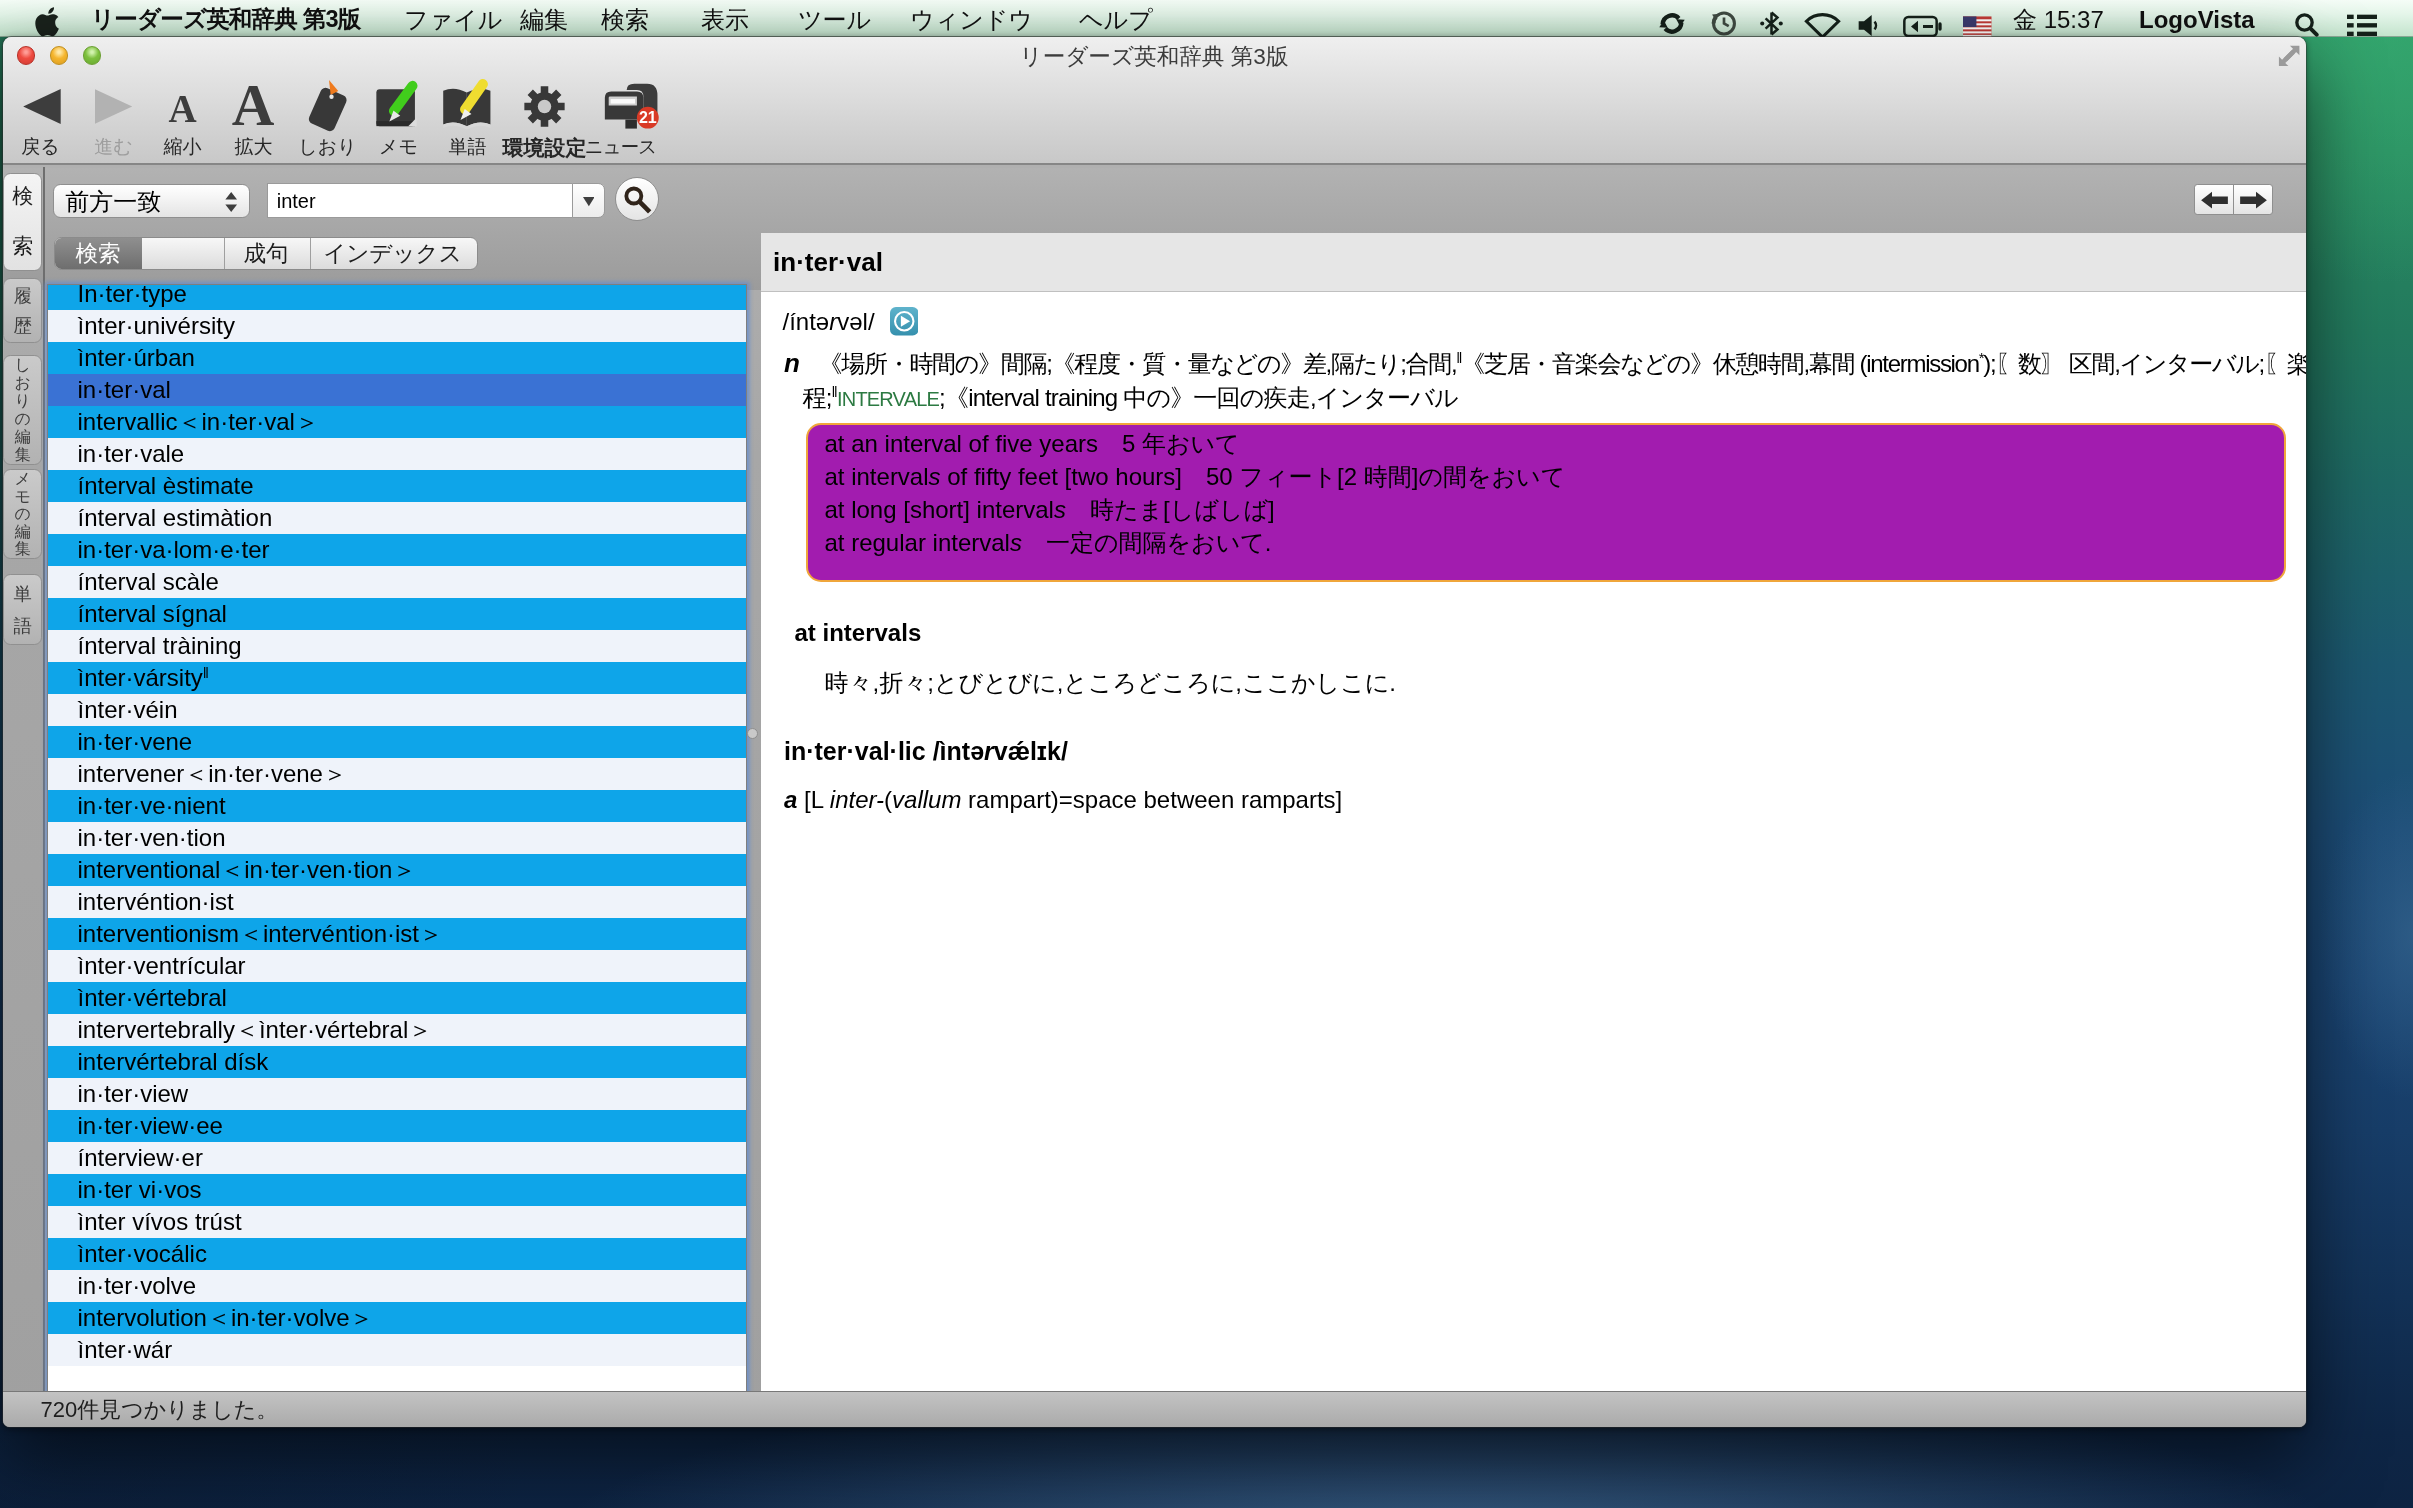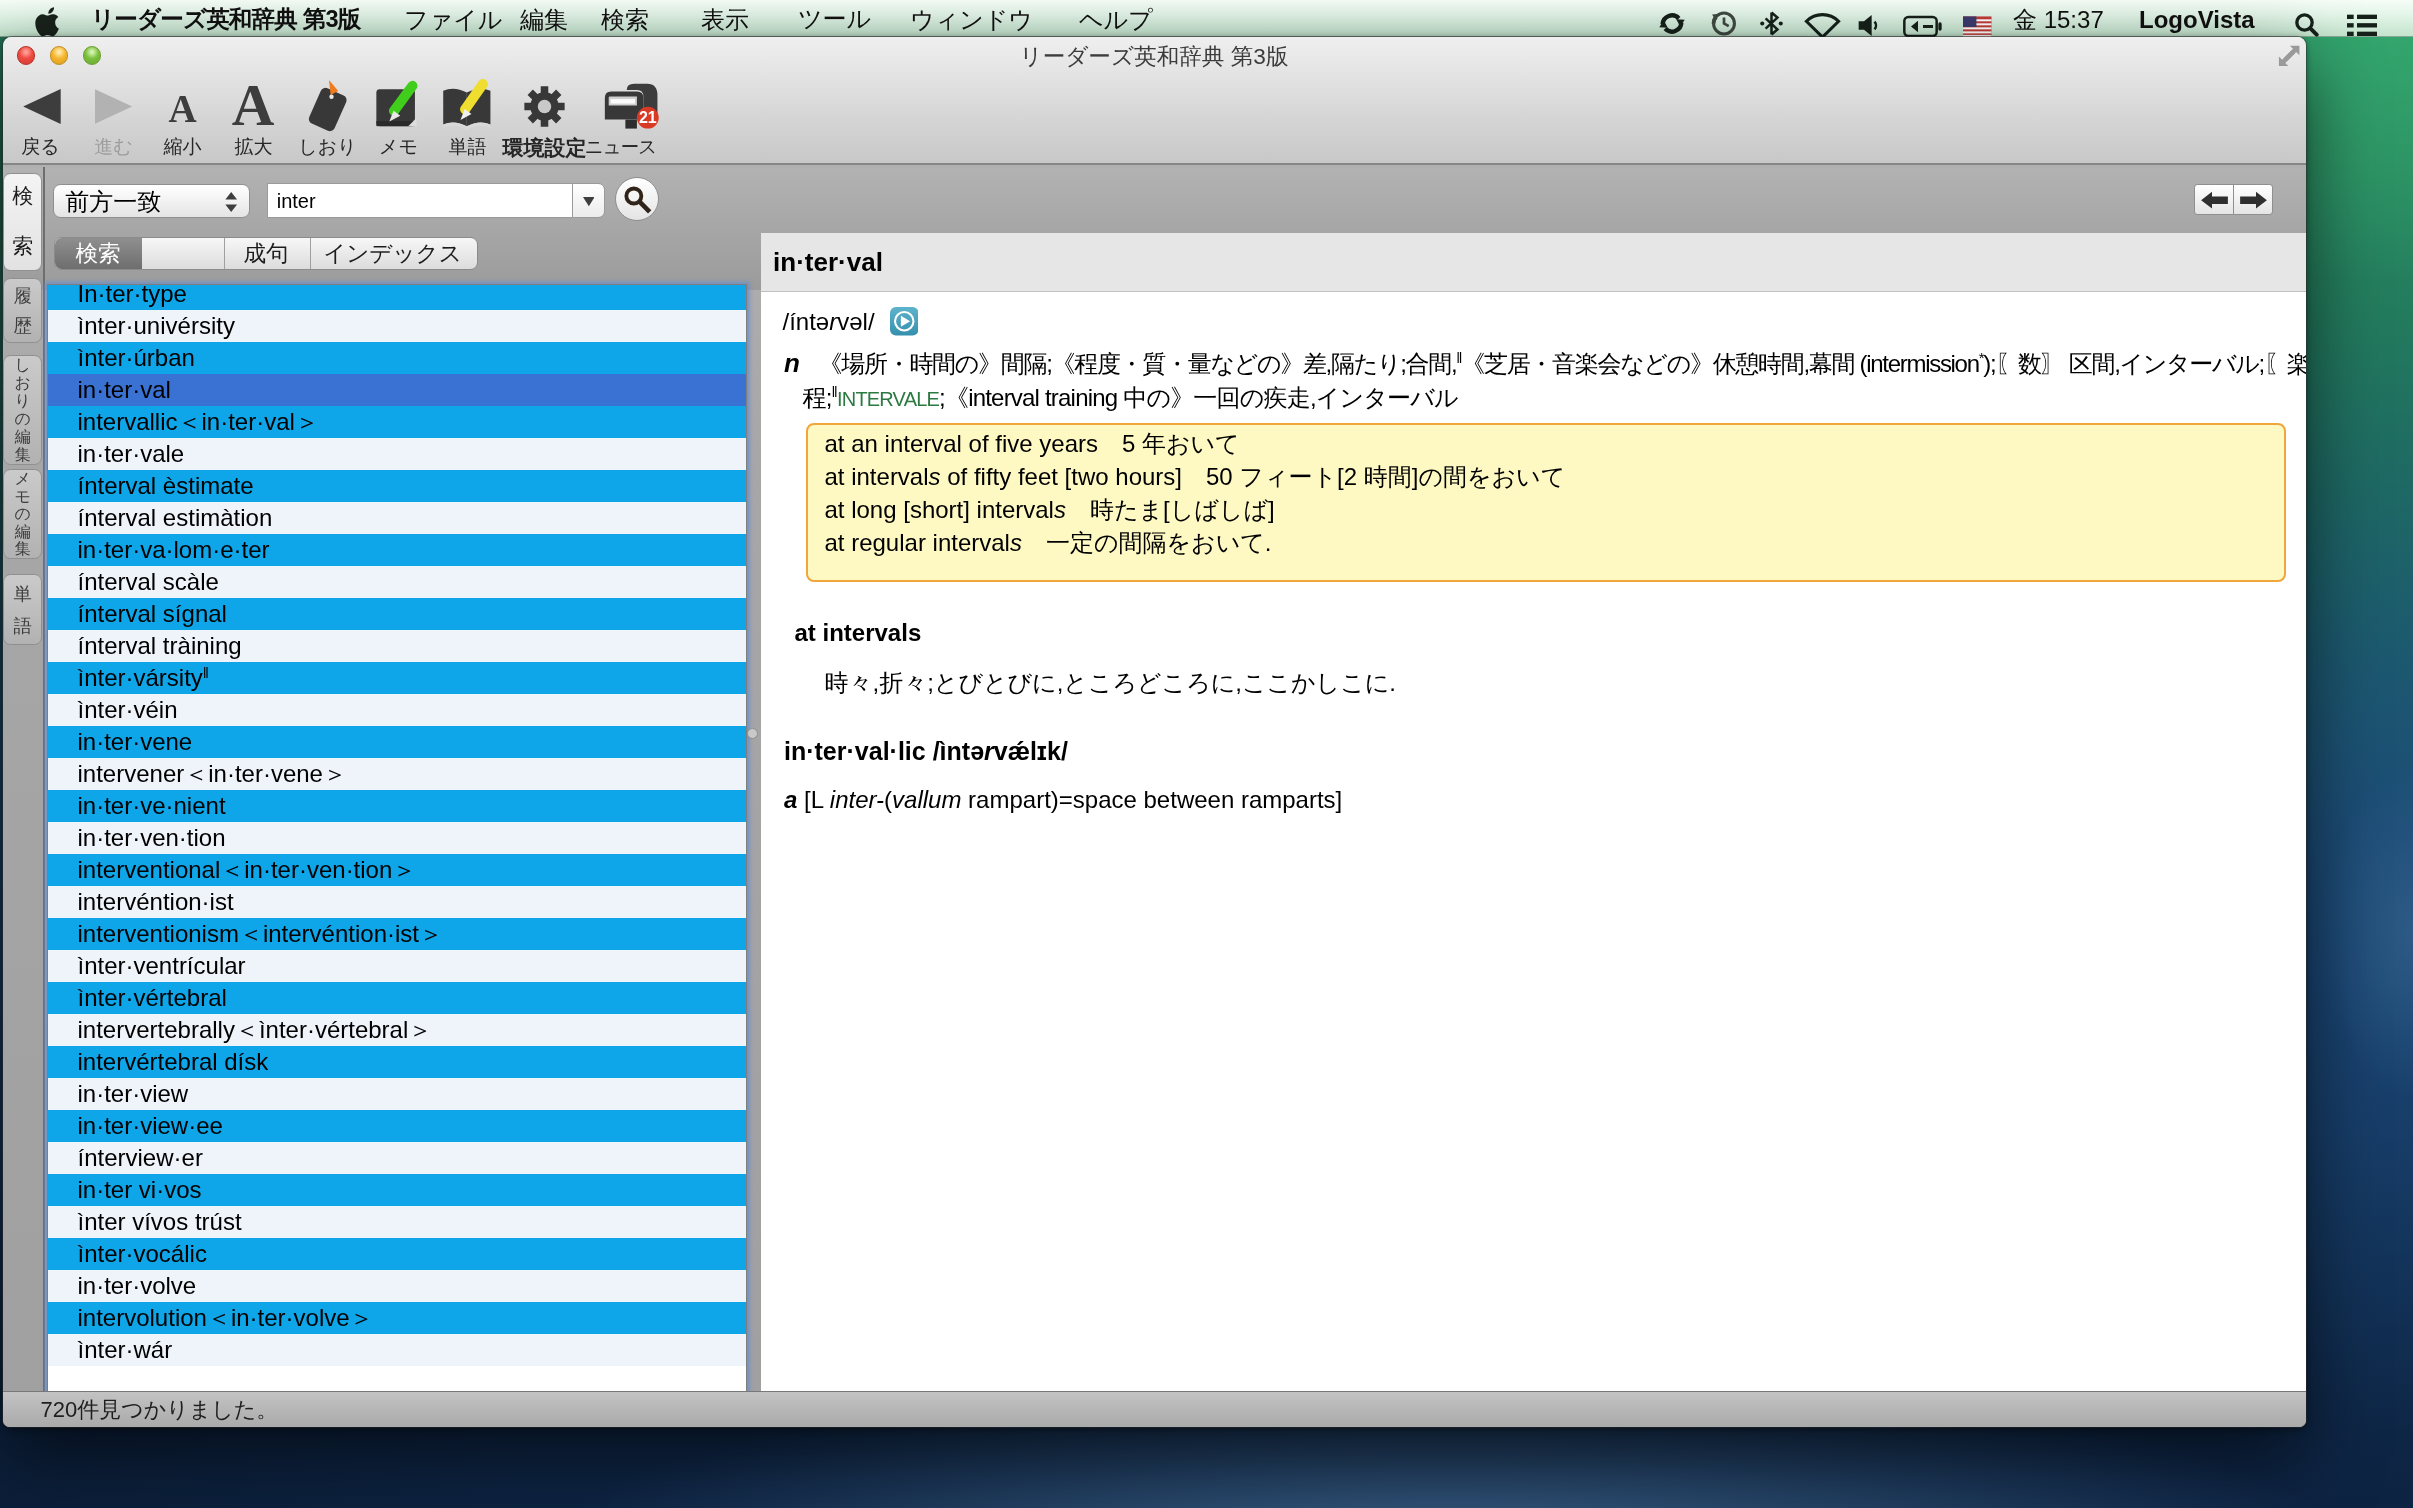--- a/index.html
+++ b/index.html
@@ -91,21 +91,21 @@
   position:absolute; left:758px; top:196px; width:1545px; height:1158px;
   background:#fff; overflow:hidden;
 }
 #phead {
   position:absolute; left:0; top:0; width:100%; height:59px;
   background:#e6e6e6; border-bottom:1.7px solid #c0c0c0;
   font-size:26px; font-weight:bold; color:#000; line-height:59px; padding-left:12.6px;
 }
 .cl { position:absolute; white-space:nowrap; font-size:24px; color:#000; line-height:34px; }
 #ybox { position:absolute; left:45px; top:190px; width:1480px; height:159px;
-  background:#fef9c3; border:2.5px solid #f0a63b; border-radius:8px;
+  background:#a21caf; border:2.5px solid #f0a63b; border-radius:15px;
   font-size:24px; color:#000; padding:1.7px 0 0 17px; line-height:33px; white-space:nowrap; }
 .grn { color:#2c7a42; }
 .sup { font-size:15px; vertical-align:super; line-height:0; }
 
 
 #status {
   position:absolute; left:0; top:1354px; width:2303px; height:36px;
   background:linear-gradient(#c3c3c3,#aaaaaa); border-top:1.7px solid #787878;
   border-radius:0 0 6.7px 6.7px;
   font-size:22px; color:#1e1e1e; line-height:36px; padding-left:38px;
@@ -117,21 +117,21 @@
 <div id="menubar">
   <svg class="mi" style="left:34px; top:5px;" width="25" height="28.5" viewBox="0 0 15 17">
     <path fill="#1a221c" d="M11.2 9.1c0-2.2 1.8-3.2 1.9-3.3-1-1.5-2.6-1.7-3.2-1.7-1.4-.1-2.7.8-3.3.8-.7 0-1.8-.8-2.9-.8C2.2 4.2.8 5.1 0 6.6c-1.5 2.6-.4 6.5 1.1 8.6.7 1 1.6 2.2 2.7 2.1 1.1 0 1.5-.7 2.8-.7s1.7.7 2.9.7c1.2 0 1.9-1 2.7-2.1.8-1.2 1.2-2.4 1.2-2.4s-2.2-.9-2.2-3.7z" transform="translate(1.5,-1.2)"></path>
     <path fill="#1a221c" d="M9.6 2.7c.6-.7 1-1.7.9-2.7-.9 0-1.9.6-2.5 1.3-.6.6-1 1.6-.9 2.6 1 .1 1.9-.5 2.5-1.2z" transform="translate(1.5,-1.2)"></path>
   </svg>
   <div class="mi" style="left:91px; font-weight:bold; font-size:23.5px; letter-spacing:-0.8px;">リーダーズ英和辞典 第3版</div>
   <div class="mi" style="left:404px;">ファイル</div>
   <div class="mi" style="left:520px;">編集</div>
   <div class="mi" style="left:601px;">検索</div>
   <div class="mi" style="left:701px;">表示</div>
-  <div class="mi" style="left:798px;font-family:Liberation Serif, serif;">ツール</div>
+  <div class="mi" style="left:798px;">ツール</div>
   <div class="mi" style="left:910px;">ウィンドウ</div>
   <div class="mi" style="left:1079px;">ヘルプ</div>
   <svg class="mi" style="left:1655px; top:5px;" width="34" height="27" viewBox="0 0 20 16">
     <g fill="none" stroke="#15211a" stroke-width="2.6">
       <path d="M4.5 8.5 a5.5 5.5 0 0 1 9.5 -3.5"></path>
       <path d="M15.5 7.5 a5.5 5.5 0 0 1 -9.5 3.5"></path>
     </g>
     <path fill="#15211a" d="M12.5 5.5 l5 .3 -2.7 4z"></path>
     <path fill="#15211a" d="M7.5 10.5 l-5 -.3 2.7 -4z"></path>
   </svg>

